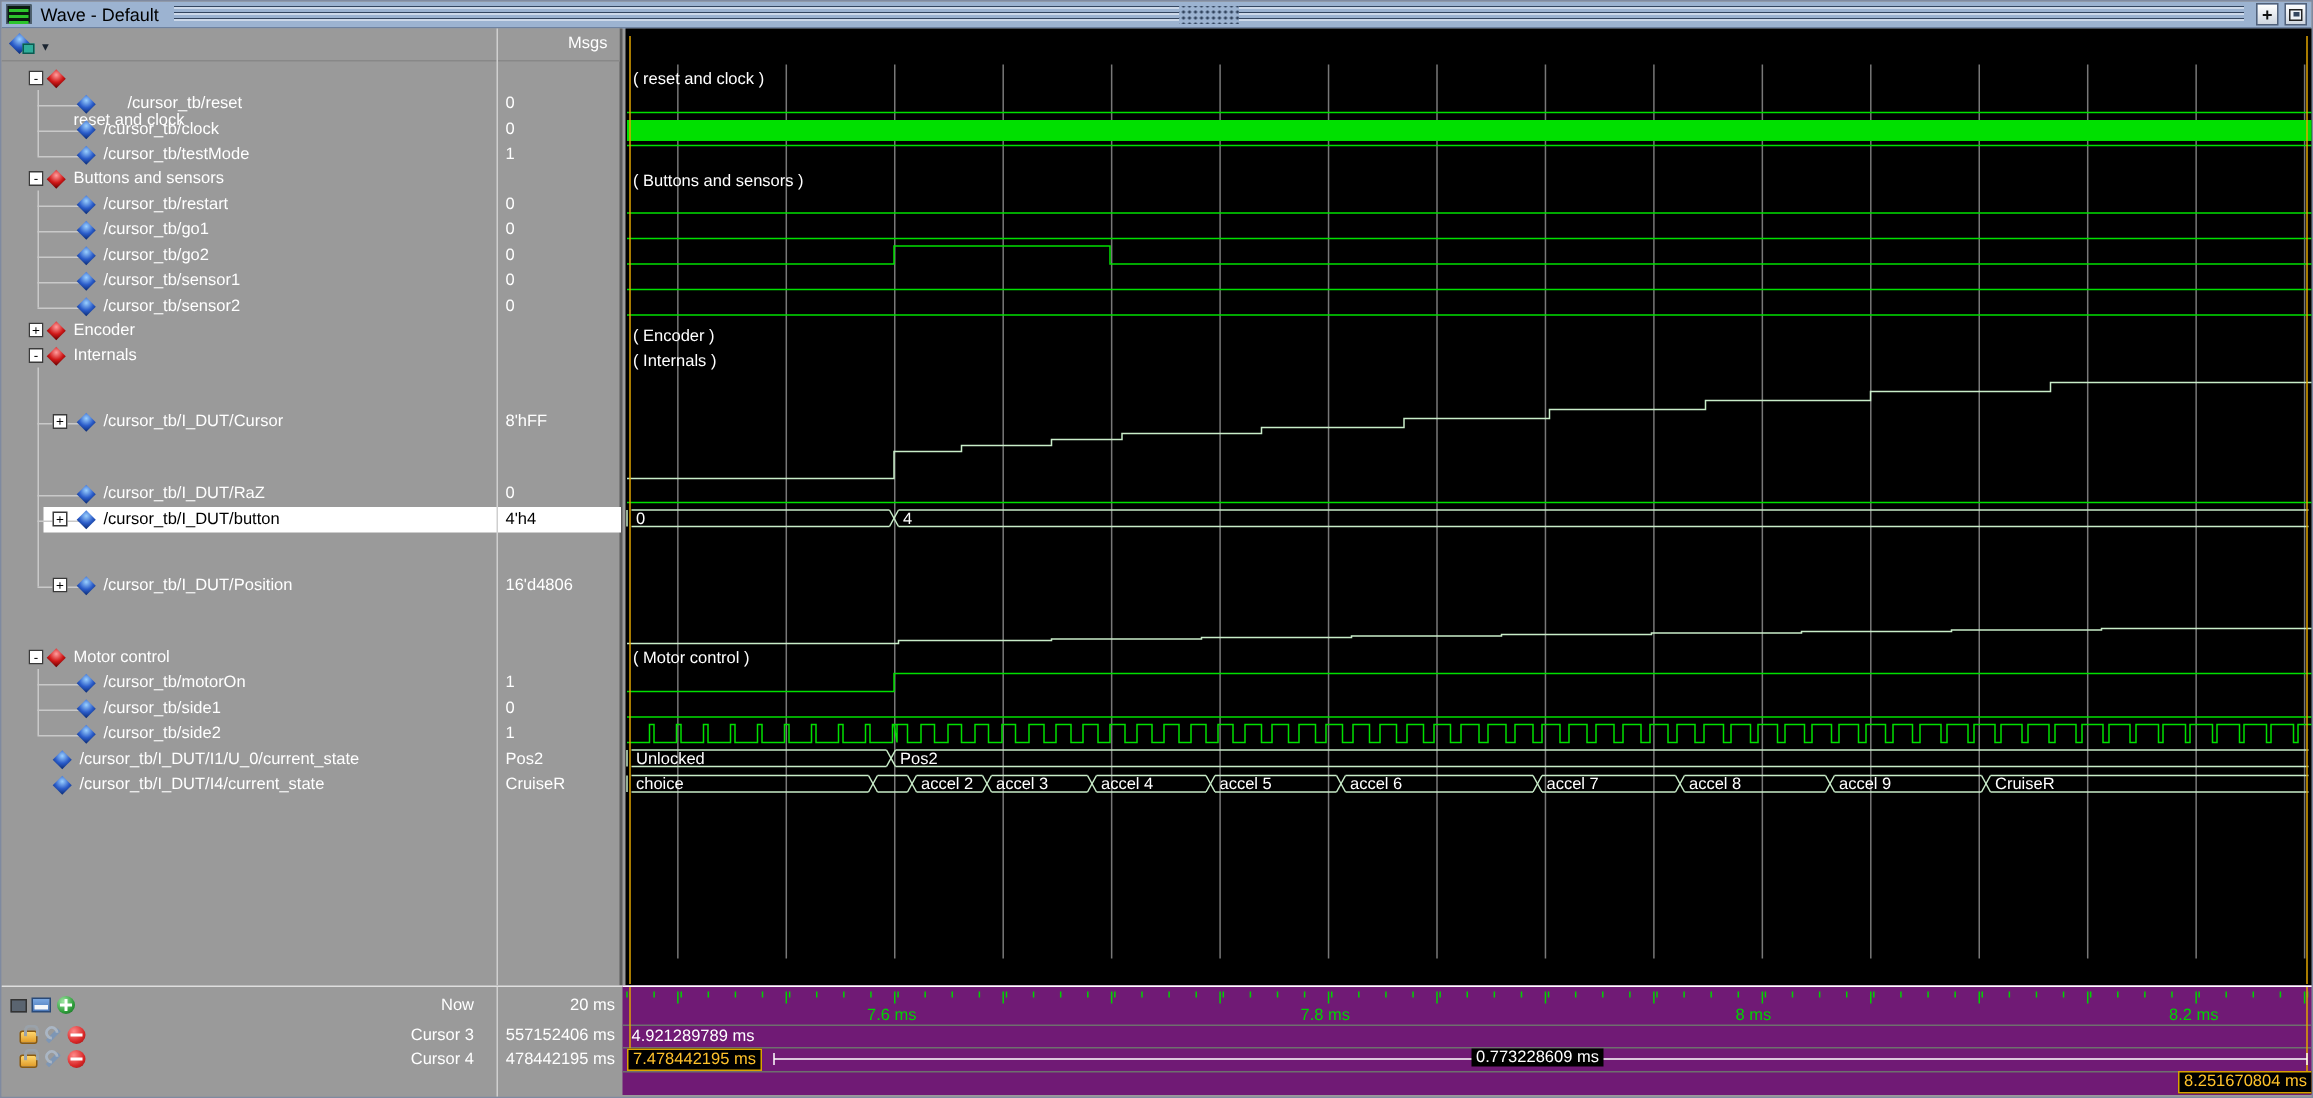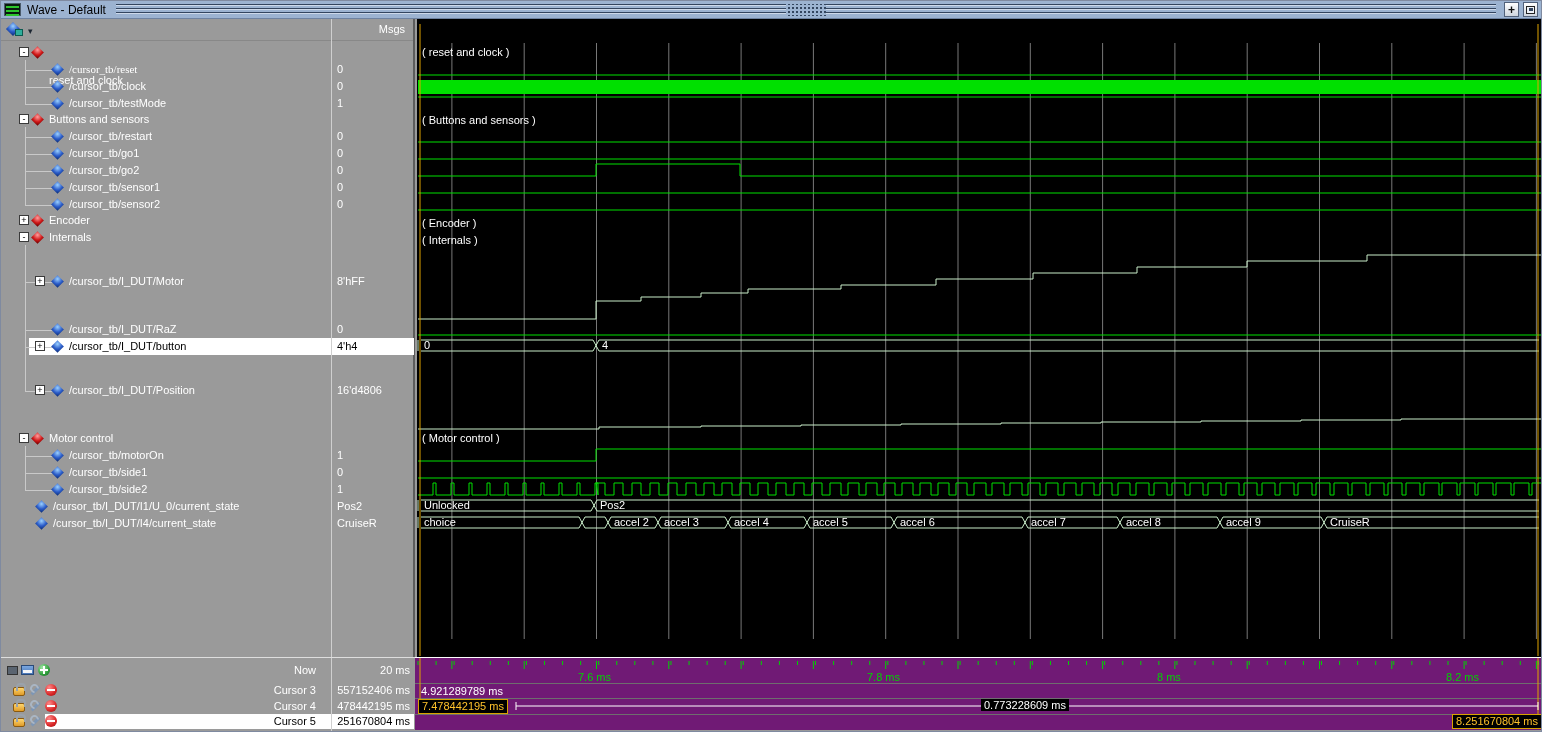--- a/index.html
+++ b/index.html
@@ -109,21 +109,21 @@
       <div class="tree" id="tree">
           <div class="gv" style="left: 24px; top: 19px; height: 43.5px;"></div>
           <div class="trow" style="top: 3px; height: 17px;">
             <div class="ebox" style="left: 18px; top: 2.5px;">-</div>
             <div class="dmd red" style="left: 32px; top: 3.5px;"></div>
             <div class="tname" style="left: 48px; top: 1.5px; margin-top: 28px;">reset and clock</div>
           </div>
           <div class="trow" style="top: 20px; height: 17px;">
             <div class="gh" style="left: 24px; width: 28px; top: 8.5px;"></div>
             <div class="dmd blue" style="left: 52px; top: 3.5px;"></div>
-            <div class="tname" style="left: 68px; top: 1.5px; font-family: Liberation Serif, serif;">/cursor_tb/reset</div>
+            <div class="tname" style="left: 84px; top: 1.5px;">/cursor_tb/reset</div>
             <div class="tval" style="top: 1.5px;">0</div>
           </div>
           <div class="trow" style="top: 37px; height: 17px;">
             <div class="gh" style="left: 24px; width: 28px; top: 8.5px;"></div>
             <div class="dmd blue" style="left: 52px; top: 3.5px;"></div>
             <div class="tname" style="left: 68px; top: 1.5px;">/cursor_tb/clock</div>
             <div class="tval" style="top: 1.5px;">0</div>
           </div>
           <div class="trow" style="top: 54px; height: 17px;">
             <div class="gh" style="left: 24px; width: 28px; top: 8.5px;"></div>
@@ -175,21 +175,21 @@
           <div class="gv" style="left: 24px; top: 204px; height: 146px;"></div>
           <div class="trow" style="top: 188px; height: 17px;">
             <div class="ebox" style="left: 18px; top: 2.5px;">-</div>
             <div class="dmd red" style="left: 32px; top: 3.5px;"></div>
             <div class="tname" style="left: 48px; top: 1.5px;">Internals</div>
           </div>
           <div class="trow" style="top: 205px; height: 72px;">
             <div class="gh" style="left: 24px; width: 28px; top: 36px;"></div>
             <div class="ebox" style="left: 34px; top: 30px;">+</div>
             <div class="dmd blue" style="left: 52px; top: 31px;"></div>
-            <div class="tname" style="left: 68px; top: 29px;">/cursor_tb/I_DUT/Motor</div>
+            <div class="tname" style="left: 68px; top: 29px;">/cursor_tb/I_DUT/Cursor</div>
             <div class="tval" style="top: 29px;">8'hFF</div>
           </div>
           <div class="trow" style="top: 280px; height: 17px;">
             <div class="gh" style="left: 24px; width: 28px; top: 8.5px;"></div>
             <div class="dmd blue" style="left: 52px; top: 3.5px;"></div>
             <div class="tname" style="left: 68px; top: 1.5px;">/cursor_tb/I_DUT/RaZ</div>
             <div class="tval" style="top: 1.5px;">0</div>
           </div>
           <div class="trow selected" style="top: 297px; height: 17px;">
             <div class="sel-bg"></div>
@@ -376,28 +376,20 @@
           <div class="bname">Cursor 3</div>
           <div class="bval">557152406 ms</div>
         </div>
         <div class="brow" style="top: 41px;">
           <div class="icon icon-lock" style="left: 12px; top: 4px;"></div>
           <div class="icon icon-wrench" style="left: 28px; top: 1px;"></div>
           <div class="icon icon-minus" style="left: 44px; top: 1px;"></div>
           <div class="bname">Cursor 4</div>
           <div class="bval">478442195 ms</div>
         </div>
-        <div class="brow selected" style="top: 56px;">
-          <div class="bsel"></div>
-          <div class="icon icon-lock" style="left: 12px; top: 4px;"></div>
-          <div class="icon icon-wrench" style="left: 28px; top: 1px;"></div>
-          <div class="icon icon-minus" style="left: 44px; top: 1px;"></div>
-          <div class="bname">Cursor 5</div>
-          <div class="bval">251670804 ms</div>
-        </div>
         <div class="col-sep"></div>
       </div>
     <div class="bottom-right" id="bottomRight">
         <svg width="1128" height="73" viewBox="0 0 1128 73">
           <line x1="3" y1="3" x2="3" y2="7" stroke="#00d400"></line>
           <line x1="21.069999999999993" y1="3" x2="21.069999999999993" y2="7" stroke="#00d400"></line>
           <line x1="39.139999999999986" y1="3" x2="39.139999999999986" y2="7" stroke="#00d400"></line>
           <line x1="57.20999999999998" y1="3" x2="57.20999999999998" y2="7" stroke="#00d400"></line>
           <line x1="75.27999999999997" y1="3" x2="75.27999999999997" y2="7" stroke="#00d400"></line>
           <line x1="93.34999999999997" y1="3" x2="93.34999999999997" y2="7" stroke="#00d400"></line>

